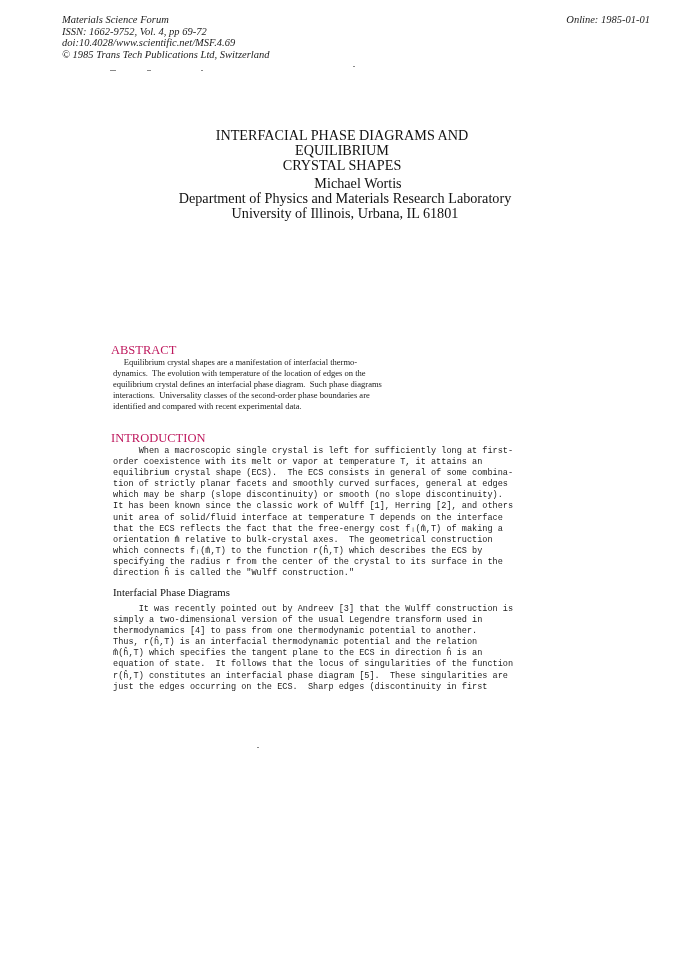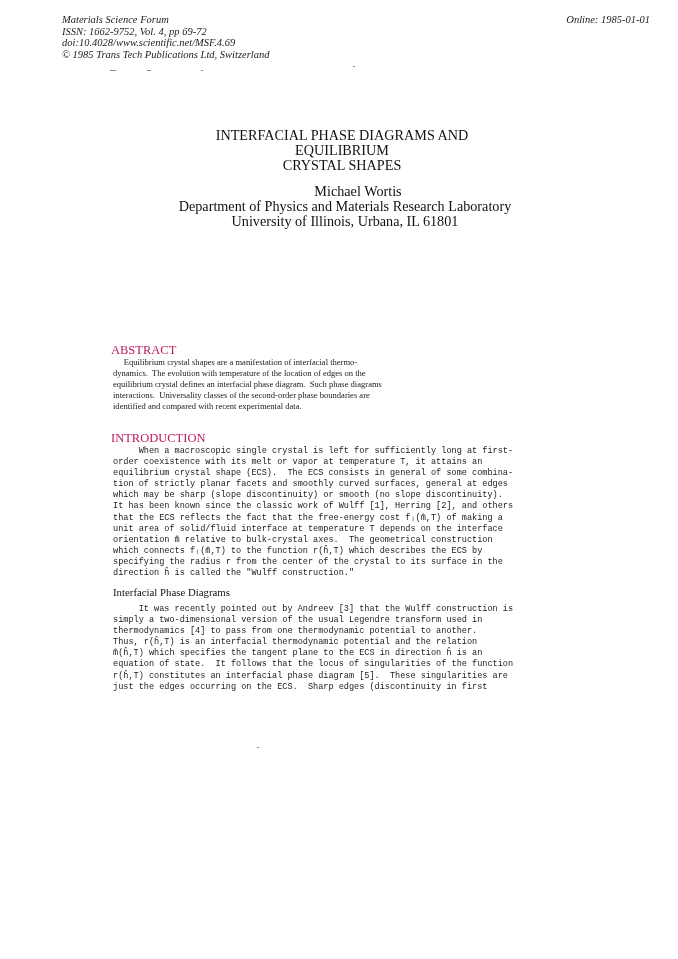--- a/index.html
+++ b/index.html
@@ -50,21 +50,21 @@
       font-family: "Liberation Serif", "DejaVu Serif", serif;
       font-size: 14.2px;
       line-height: 15px;
       color: #111;
     }
     .title-block .t { padding-left: 6px; }
     .author-block {
       position: absolute;
       left: 0;
       width: 678px;
-      top: 184px;
+      top: 176px;
       text-align: center;
       font-family: "Liberation Serif", "DejaVu Serif", serif;
       font-size: 14.2px;
       line-height: 15px;
       color: #111;
     }
     .author-block .line1 { padding-left: 38px; }
     .author-block .line2 { padding-left: 12px; }
     .author-block .line3 { padding-left: 12px; }
     .section-head {
@@ -132,22 +132,22 @@
 </div>
 
 <div class="section-head" style="top:431px;">INTRODUCTION</div>
 <div class="mono-para" style="top:446px;">
   <div>     When a macroscopic single crystal is left for sufficiently long at first-</div>
   <div>order coexistence with its melt or vapor at temperature T, it attains an</div>
   <div>equilibrium crystal shape (ECS).  The ECS consists in general of some combina-</div>
   <div>tion of strictly planar facets and smoothly curved surfaces, general at edges</div>
   <div>which may be sharp (slope discontinuity) or smooth (no slope discontinuity).</div>
   <div>It has been known since the classic work of Wulff [1], Herring [2], and others</div>
+  <div>unit area of solid/fluid interface at temperature T depends on the interface</div>
   <div>that the ECS reflects the fact that the free-energy cost fᵢ(m̂,T) of making a</div>
-  <div>unit area of solid/fluid interface at temperature T depends on the interface</div>
   <div>orientation m̂ relative to bulk-crystal axes.  The geometrical construction</div>
   <div>which connects fᵢ(m̂,T) to the function r(ĥ,T) which describes the ECS by</div>
   <div>specifying the radius r from the center of the crystal to its surface in the</div>
   <div>direction ĥ is called the "Wulff construction."</div>
 </div>
 
 <div class="subsection-head" style="top:586px;">Interfacial Phase Diagrams</div>
 <div class="mono-para" style="top:604px;">
   <div>     It was recently pointed out by Andreev [3] that the Wulff construction is</div>
   <div>simply a two-dimensional version of the usual Legendre transform used in</div>

